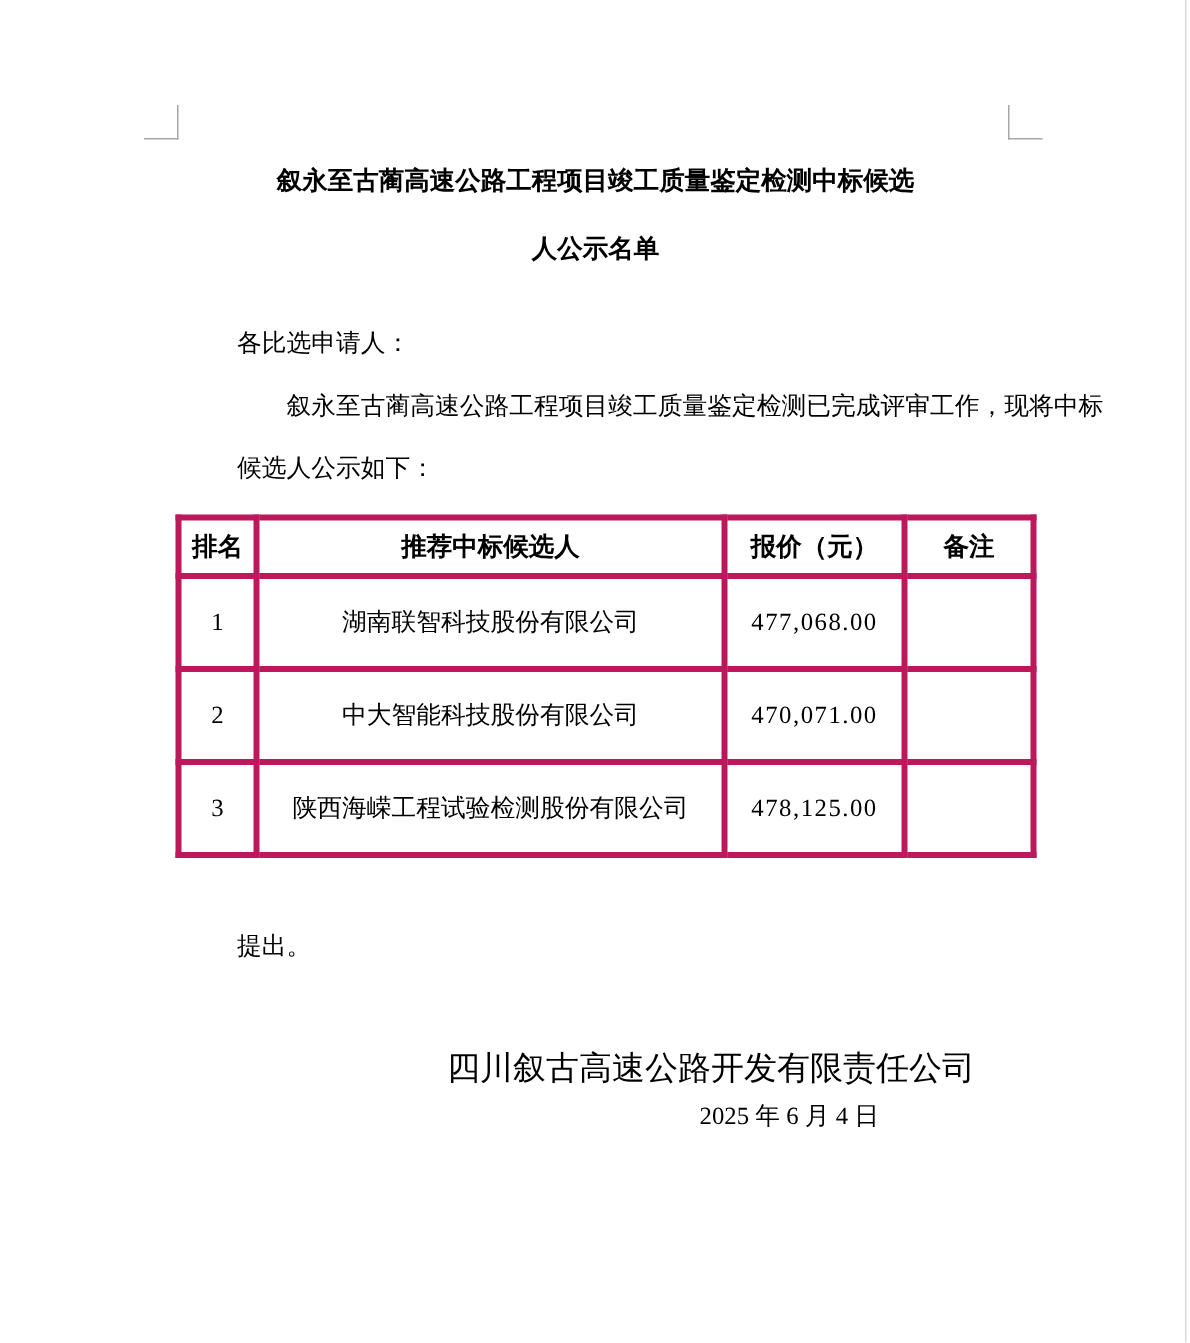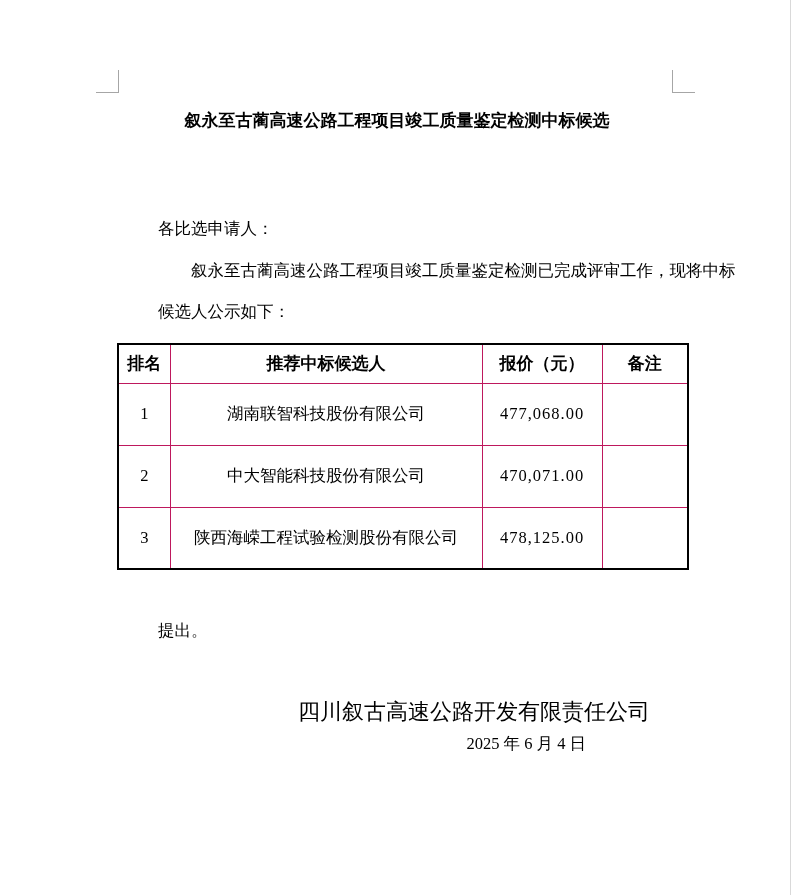--- a/index.html
+++ b/index.html
@@ -66,21 +66,21 @@
     font-size: 16.5px; line-height: 22px; white-space: nowrap;
   }
   table.bid-table {
     position: absolute; left: 117px; top: 343px;
     width: 570px;
     border-collapse: collapse;
     table-layout: fixed;
     border: 2px solid #000000;
   }
   table.bid-table th, table.bid-table td {
-    border: 1px solid #be185d;
+    border: 4px solid #be185d;
     text-align: center; vertical-align: middle;
     overflow: hidden;
   }
   table.bid-table th {
     height: 39px;
     font-size: 17px; font-weight: bold;
   }
   table.bid-table td { height: 62px; font-size: 16.5px; }
   td.rank-cell  { font-size: 15px; }
   td.price-cell { font-size: 16px; letter-spacing: 1px; }
@@ -89,20 +89,21 @@
 <body>
 
 <div class="page">
 
   <div class="page-edge-line"></div>
   <div class="corner-mark left"></div>
   <div class="corner-mark right"></div>
 
   <h1 class="doc-title">
     <span class="title-line">叙永至古蔺高速公路工程项目竣工质量鉴定检测中标候选</span>
+    <span class="title-line">人公示名单</span>
   </h1>
 
   <p class="body-line salutation">各比选申请人：</p>
 
   <p class="body-line intro-l1">叙永至古蔺高速公路工程项目竣工质量鉴定检测已完成评审工作，现将中标</p>
   <p class="body-line intro-l2">候选人公示如下：</p>
 
   <table class="bid-table">
     <colgroup>
       <col style="width:52px">

